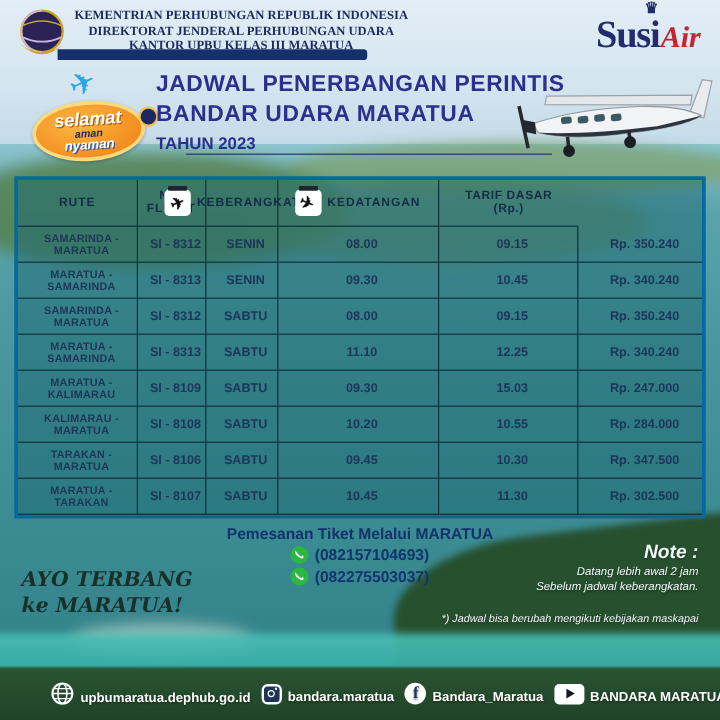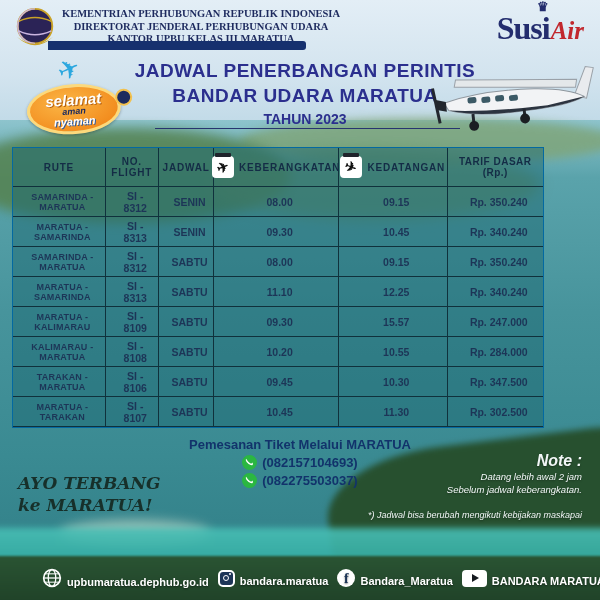--- a/index.html
+++ b/index.html
@@ -32,31 +32,31 @@
   
   .badge { position:absolute; left:26px; top:58px; width:100px; height:76px; transform:rotate(-4deg); }
   .badge-plane { position:absolute; left:34px; top:-4px; font-size:26px; color:#2ba7df; transform:rotate(-20deg); }
   .badge-oval { position:absolute; left:0; top:26px; width:94px; height:50px; background:radial-gradient(ellipse at 40% 35%, #fbb645, #f28c1e 75%); border:3px solid #fcd97c; border-radius:50%; box-shadow:0 1px 3px rgba(0,0,0,.3); text-align:center; }
   .badge-l1 { font-style:italic; font-weight:bold; color:#fff; font-size:15px; line-height:15px; margin-top:5px; text-shadow:1px 1px 0 #b05e10; }
   .badge-l2 { font-style:italic; font-weight:bold; color:#1b2a5e; font-size:9px; line-height:9px; }
   .badge-l3 { font-style:italic; font-weight:bold; color:#fff; font-size:11px; line-height:11px; text-shadow:1px 1px 0 #2c5aa0; }
   .badge-roundel { position:absolute; right:-6px; top:34px; width:17px; height:17px; background:#1b2a5e; border:2px solid #f2c14e; border-radius:50%; }
 
   
-  .title-block { position:absolute; left:130px; top:60px; width:350px; text-align:center; color:#2b2f8e; }
+  .title-block { position:absolute; left:130px; top:60px; width:350px; color:#2b2f8e; }
   .title-l1 { font-size:19px; font-weight:bold; letter-spacing:.5px; }
   .title-l2 { font-size:19px; font-weight:bold; letter-spacing:.5px; margin-top:3px; }
   .title-year { font-size:14px; font-weight:bold; margin-top:4px; }
   .title-rule { position:absolute; left:155px; top:128px; width:305px; height:0; border-top:1.5px solid #27346f; }
 
   
   .plane { position:absolute; left:428px; top:52px; width:168px; height:92px; }
 
   
-  .ftable { position:absolute; left:12px; top:147px; width:532px; background:rgba(28,104,113,.50); border:1px solid #0369a1; }
+  .ftable { position:absolute; left:12px; top:147px; width:576px; background:rgba(28,104,113,.50); border:3px solid #0369a1; }
   .frow { display:grid; grid-template-columns:17.5% 10% 10.5% 23.5% 20.5% 18%; }
   .fcell { border-right:1px solid #10313c; border-bottom:1px solid #10313c; display:flex; align-items:center; justify-content:center; text-align:center; color:#1d3557; font-weight:bold; padding:2px 3px; }
   .frow .fcell:last-child { border-right:none; }
   .fhead .fcell { height:39px; font-size:10px; color:#142c46; letter-spacing:.8px; flex-direction:row; gap:5px; border-bottom:1.5px solid #10313c; }
   .fhead .tarif-head { flex-direction:column; gap:0; letter-spacing:.5px; }
   .fbody .fcell { height:30px; font-size:10.5px;padding-left:10px; }
   .fbody .cell-rute { font-size:9px; letter-spacing:.2px; }
   .plane-chip { position:relative; width:22px; height:22px; background:#fff; border-radius:4px; flex:0 0 auto; display:flex; align-items:center; justify-content:center; }
   .plane-chip::before { content:""; position:absolute; left:3px; top:-3px; width:16px; height:4px; background:#20242c; border-radius:1px; }
   .plane-chip .pg { font-size:14px; color:#111; line-height:1; }
@@ -152,21 +152,20 @@
       <line x1="96" y1="58" x2="96" y2="66" stroke="#23272e" stroke-width="3"></line>
       <circle cx="44" cy="70" r="5" fill="#1b1e22"></circle>
       <circle cx="96" cy="68" r="5" fill="#1b1e22"></circle>
     </g>
   </svg>
 
   <div class="ftable">
     <div class="frow fhead">
       <div class="fcell">RUTE</div>
       <div class="fcell">NO. FLIGHT</div>
-      <div class="fcell">JADWAL</div>
       <div class="fcell">
         <span class="plane-chip">
             <span class="pg pg-depart">✈</span>
           </span>
         <span>KEBERANGKATAN</span>
       </div>
       <div class="fcell">
         <span class="plane-chip">
             <span class="pg pg-arrive">✈</span>
           </span>
@@ -212,21 +211,21 @@
       <div class="fcell">11.10</div>
       <div class="fcell">12.25</div>
       <div class="fcell">Rp. 340.240</div>
     </div>
 
     <div class="frow">
       <div class="fcell cell-rute">MARATUA - KALIMARAU</div>
       <div class="fcell">SI - 8109</div>
       <div class="fcell">SABTU</div>
       <div class="fcell">09.30</div>
-      <div class="fcell">15.57</div>
+      <div class="fcell">15.03</div>
       <div class="fcell">Rp. 247.000</div>
     </div>
 
     <div class="frow">
       <div class="fcell cell-rute">KALIMARAU - MARATUA</div>
       <div class="fcell">SI - 8108</div>
       <div class="fcell">SABTU</div>
       <div class="fcell">10.20</div>
       <div class="fcell">10.55</div>
       <div class="fcell">Rp. 284.000</div>

